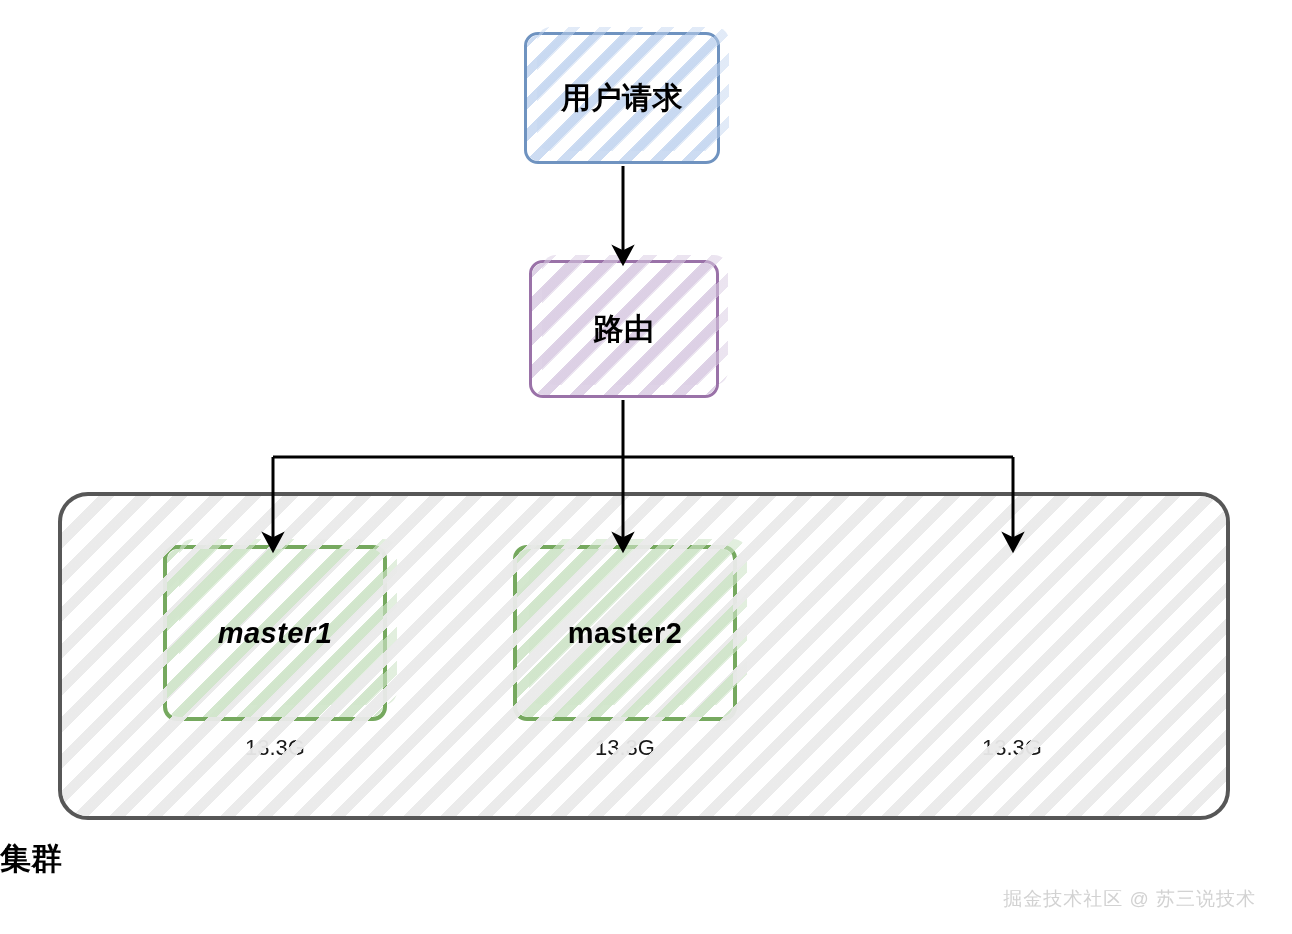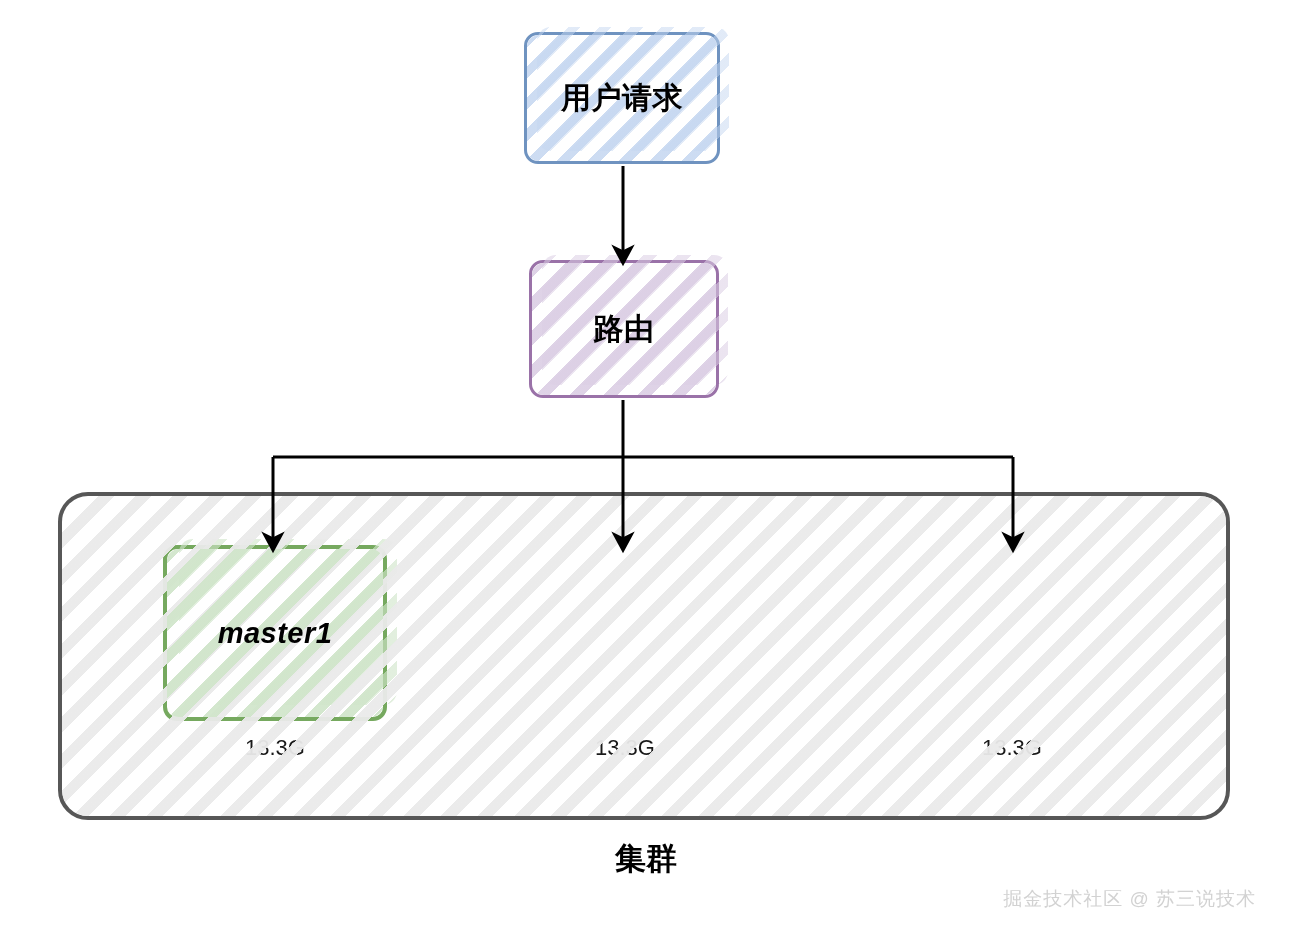--- a/index.html
+++ b/index.html
@@ -177,21 +177,20 @@
   #capacity-master1 { left: 163px; }
   #capacity-master2 { left: 513px; }
   #capacity-master3 { left: 900px; }
 
   
   #cluster-caption {
     position: absolute;
     left: 0;
     top: 838px;
     width: 1292px;
-    text-align: center;
     font-size: 31px;
     font-weight: bold;
     color: #000000;
   }
 
   
   #connectors {
     position: absolute;
     left: 0;
     top: 0;
@@ -232,20 +231,25 @@
   <div id="cluster-container">
     <div class="hatch"></div>
   </div>
 
   <div class="node node-master" id="node-master1">
     <div class="echo"></div>
     <div class="hatch"></div>
     <span class="node-label">master1</span>
   </div>
 
+  <div class="node node-master" id="node-master2">
+    <div class="echo"></div>
+    <div class="hatch"></div>
+    <span class="node-label">master2</span>
+  </div>
 
 
   <div class="capacity-label" id="capacity-master1">13.3G</div>
   <div class="capacity-label" id="capacity-master2">13.3G</div>
   <div class="capacity-label" id="capacity-master3">13.3G</div>
 
   <div id="cluster-caption">集群</div>
 
   <svg id="connectors" viewBox="0 0 1292 934" xmlns="http://www.w3.org/2000/svg">
     <defs>

